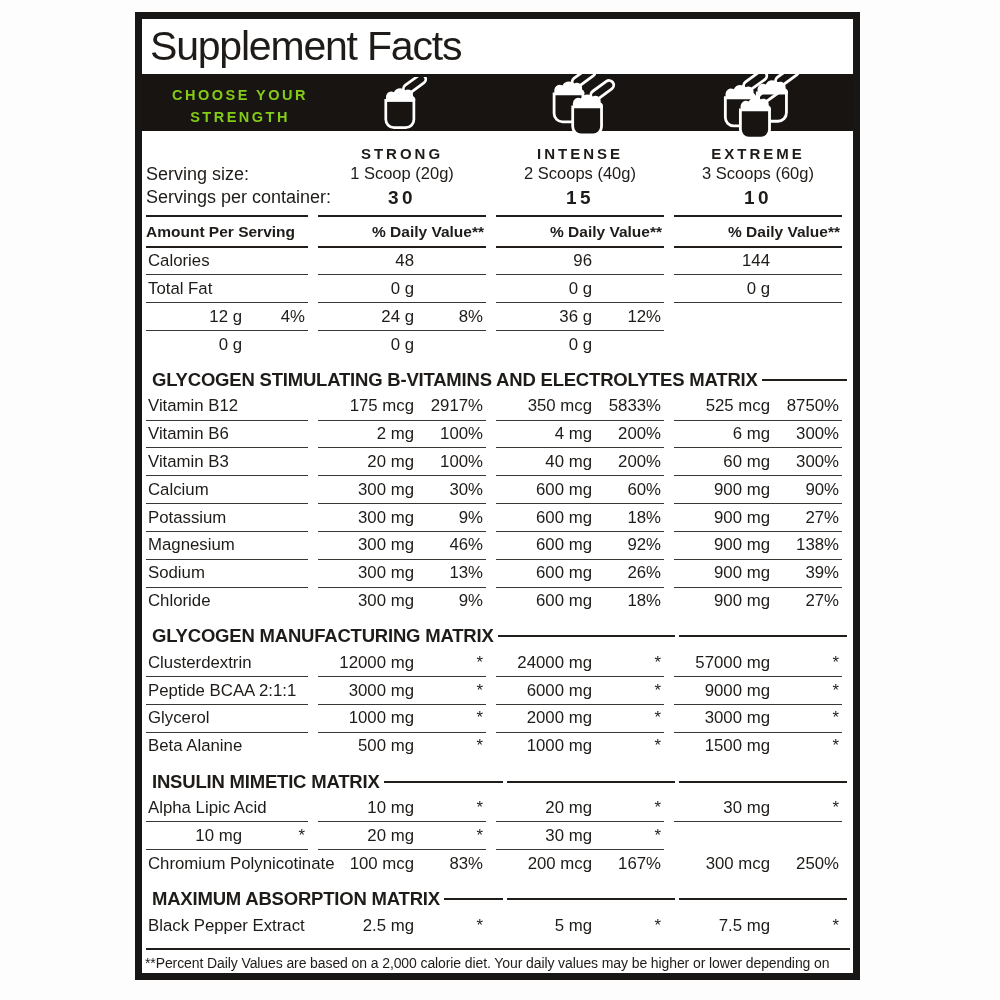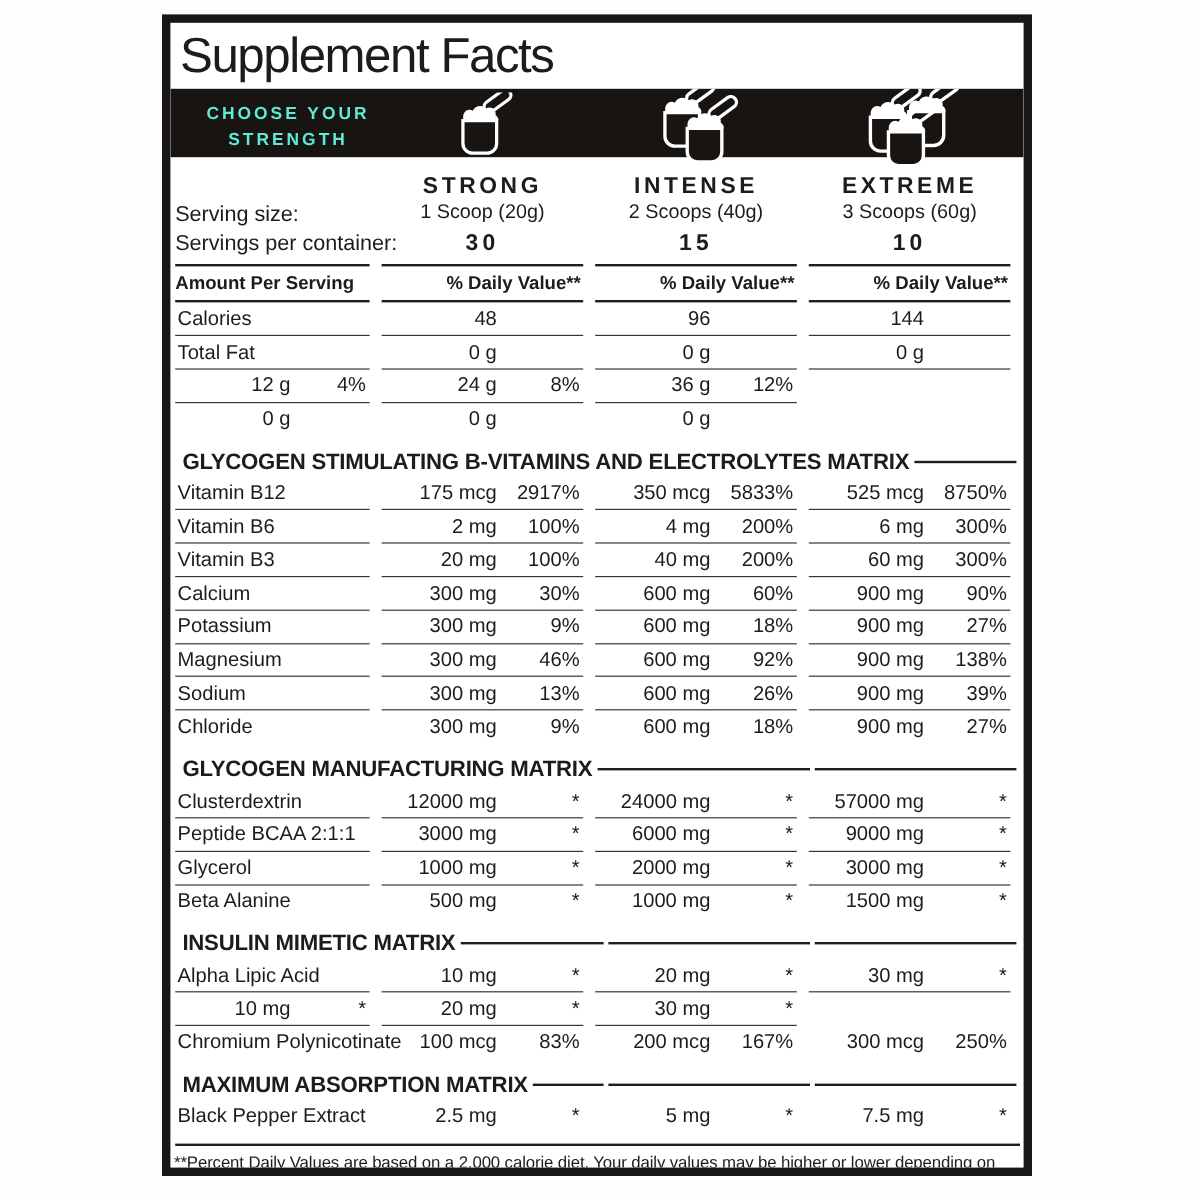--- a/index.html
+++ b/index.html
@@ -5,38 +5,38 @@
   * { box-sizing: border-box; margin: 0; padding: 0; }
   html,body { width:1000px; height:1000px; background:#fdfdfd; }
   body { font-family:"Liberation Sans", sans-serif; color:#1e1b18; position:relative; }
 
   .label { position:absolute; left:135px; top:12px; width:725px; height:968px;
            background:#fff; border:7px solid #191715; overflow:hidden; }
 
   .title { font-size:41px; font-weight:400; letter-spacing:-1.2px; line-height:1;
            padding:7px 0 7px 8px; }
 
-  .band { position:relative; background:#181412; height:57px; color:#5eead4; z-index:3; }
+  .band { position:relative; background:#181412; height:57px; color:#84cc16; z-index:3; }
   .choose { position:absolute; left:8px; top:10px; width:180px; text-align:center;
             font-weight:700; font-size:14.5px; letter-spacing:2.5px; line-height:1.55; }
   .ic { position:absolute; }
   .ic1 { left:232px; top:3px; }
   .ic2 { left:400px; top:0px; }
   .ic3 { left:573px; top:0px; }
 
   .grid { padding:12px 3px 0 4px; position:relative; z-index:1; }
   .row { display:grid; grid-template-columns:162px 168px 168px 168px; column-gap:10px; }
   .cell { padding:3.5px 0 3.5px; border-bottom:1.5px solid #3a3733; font-size:16.8px; line-height:1.18; }
   .name { padding-left:2px; white-space:nowrap; }
   .val  { display:flex; align-items:baseline; }
   .amt  { width:96px; text-align:right; }
   .pct  { flex:1; text-align:right; padding-right:3px; }
 
   .nb .cell { border-bottom:none; }
-  .r-strength .cell { font-weight:800; letter-spacing:3px; text-align:center; font-size:19px; padding:2px 0 0; }
+  .r-strength .cell { font-weight:800; letter-spacing:3px; text-align:center; font-size:15px; padding:2px 0 0; }
   .r-scoops .cell { text-align:center; font-size:16.5px; padding:1px 0 2px; }
   .r-scoops .name { text-align:left; font-size:18px; }
   .r-servnum .cell { font-weight:800; letter-spacing:3.5px; text-align:center; font-size:19px;
                      border-bottom:2px solid #201d1a; padding:0 0 6px; }
   .r-servnum .name { font-size:18px; font-weight:400; letter-spacing:0; text-align:left; }
   .r-aps .cell { border-bottom:2.5px solid #201d1a; font-size:15.5px; font-weight:700; padding:6px 0 4px; }
   .r-aps .dvh { text-align:right; padding-right:2px; }
 
   .tbl .row:last-child .cell { border-bottom:none; }
 

